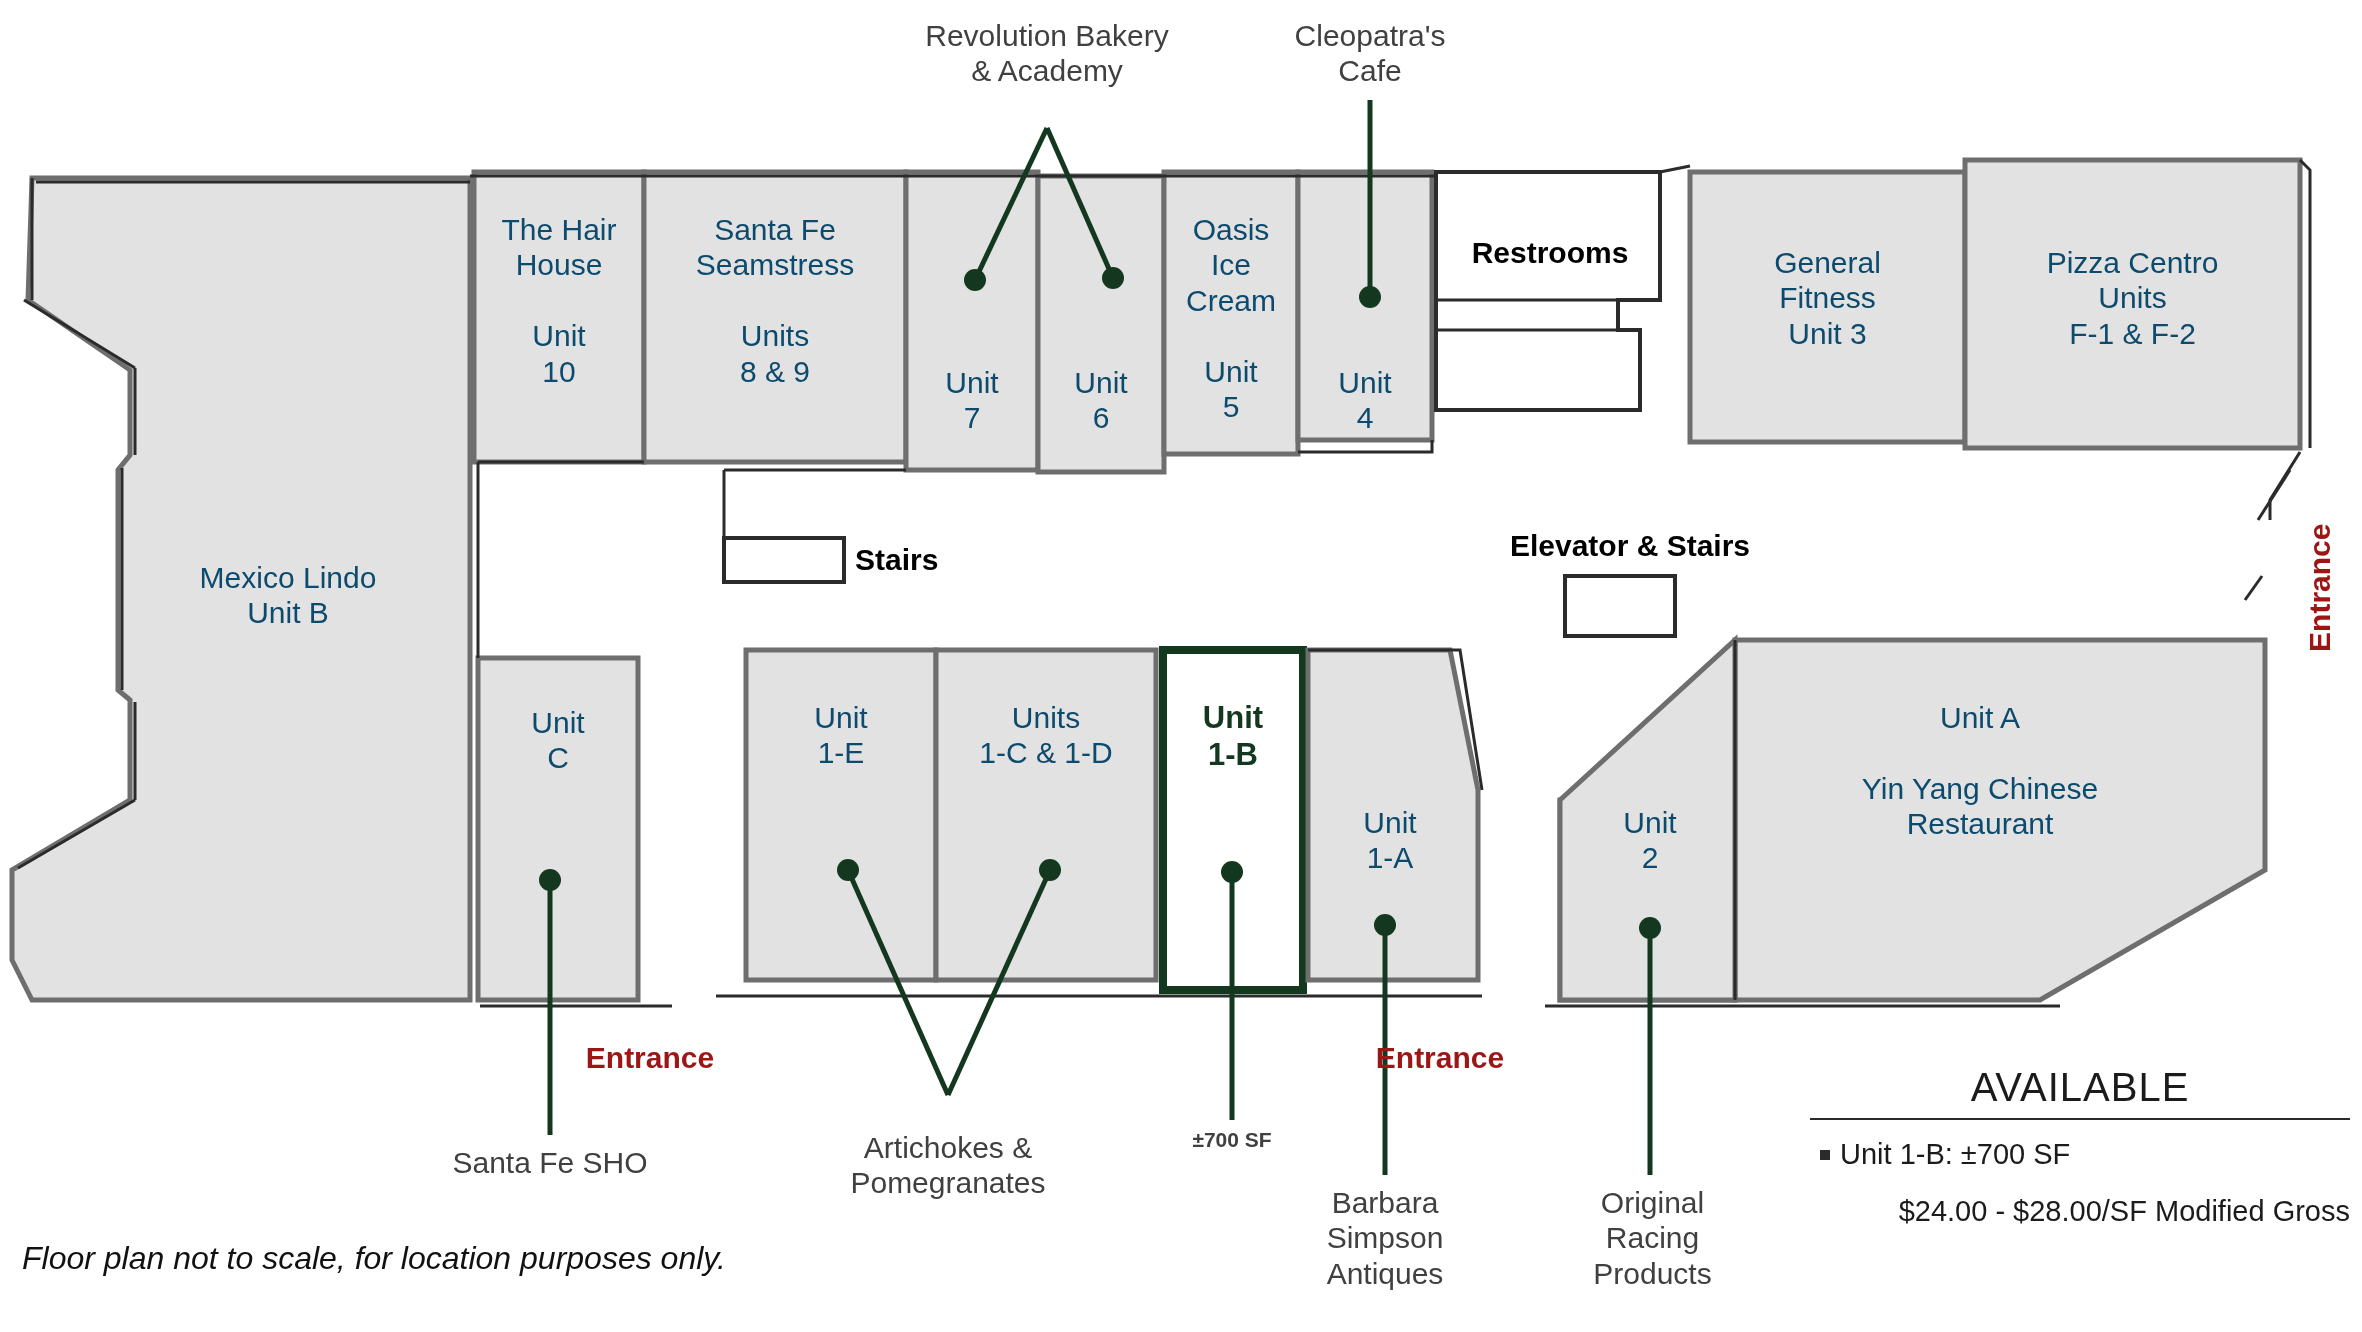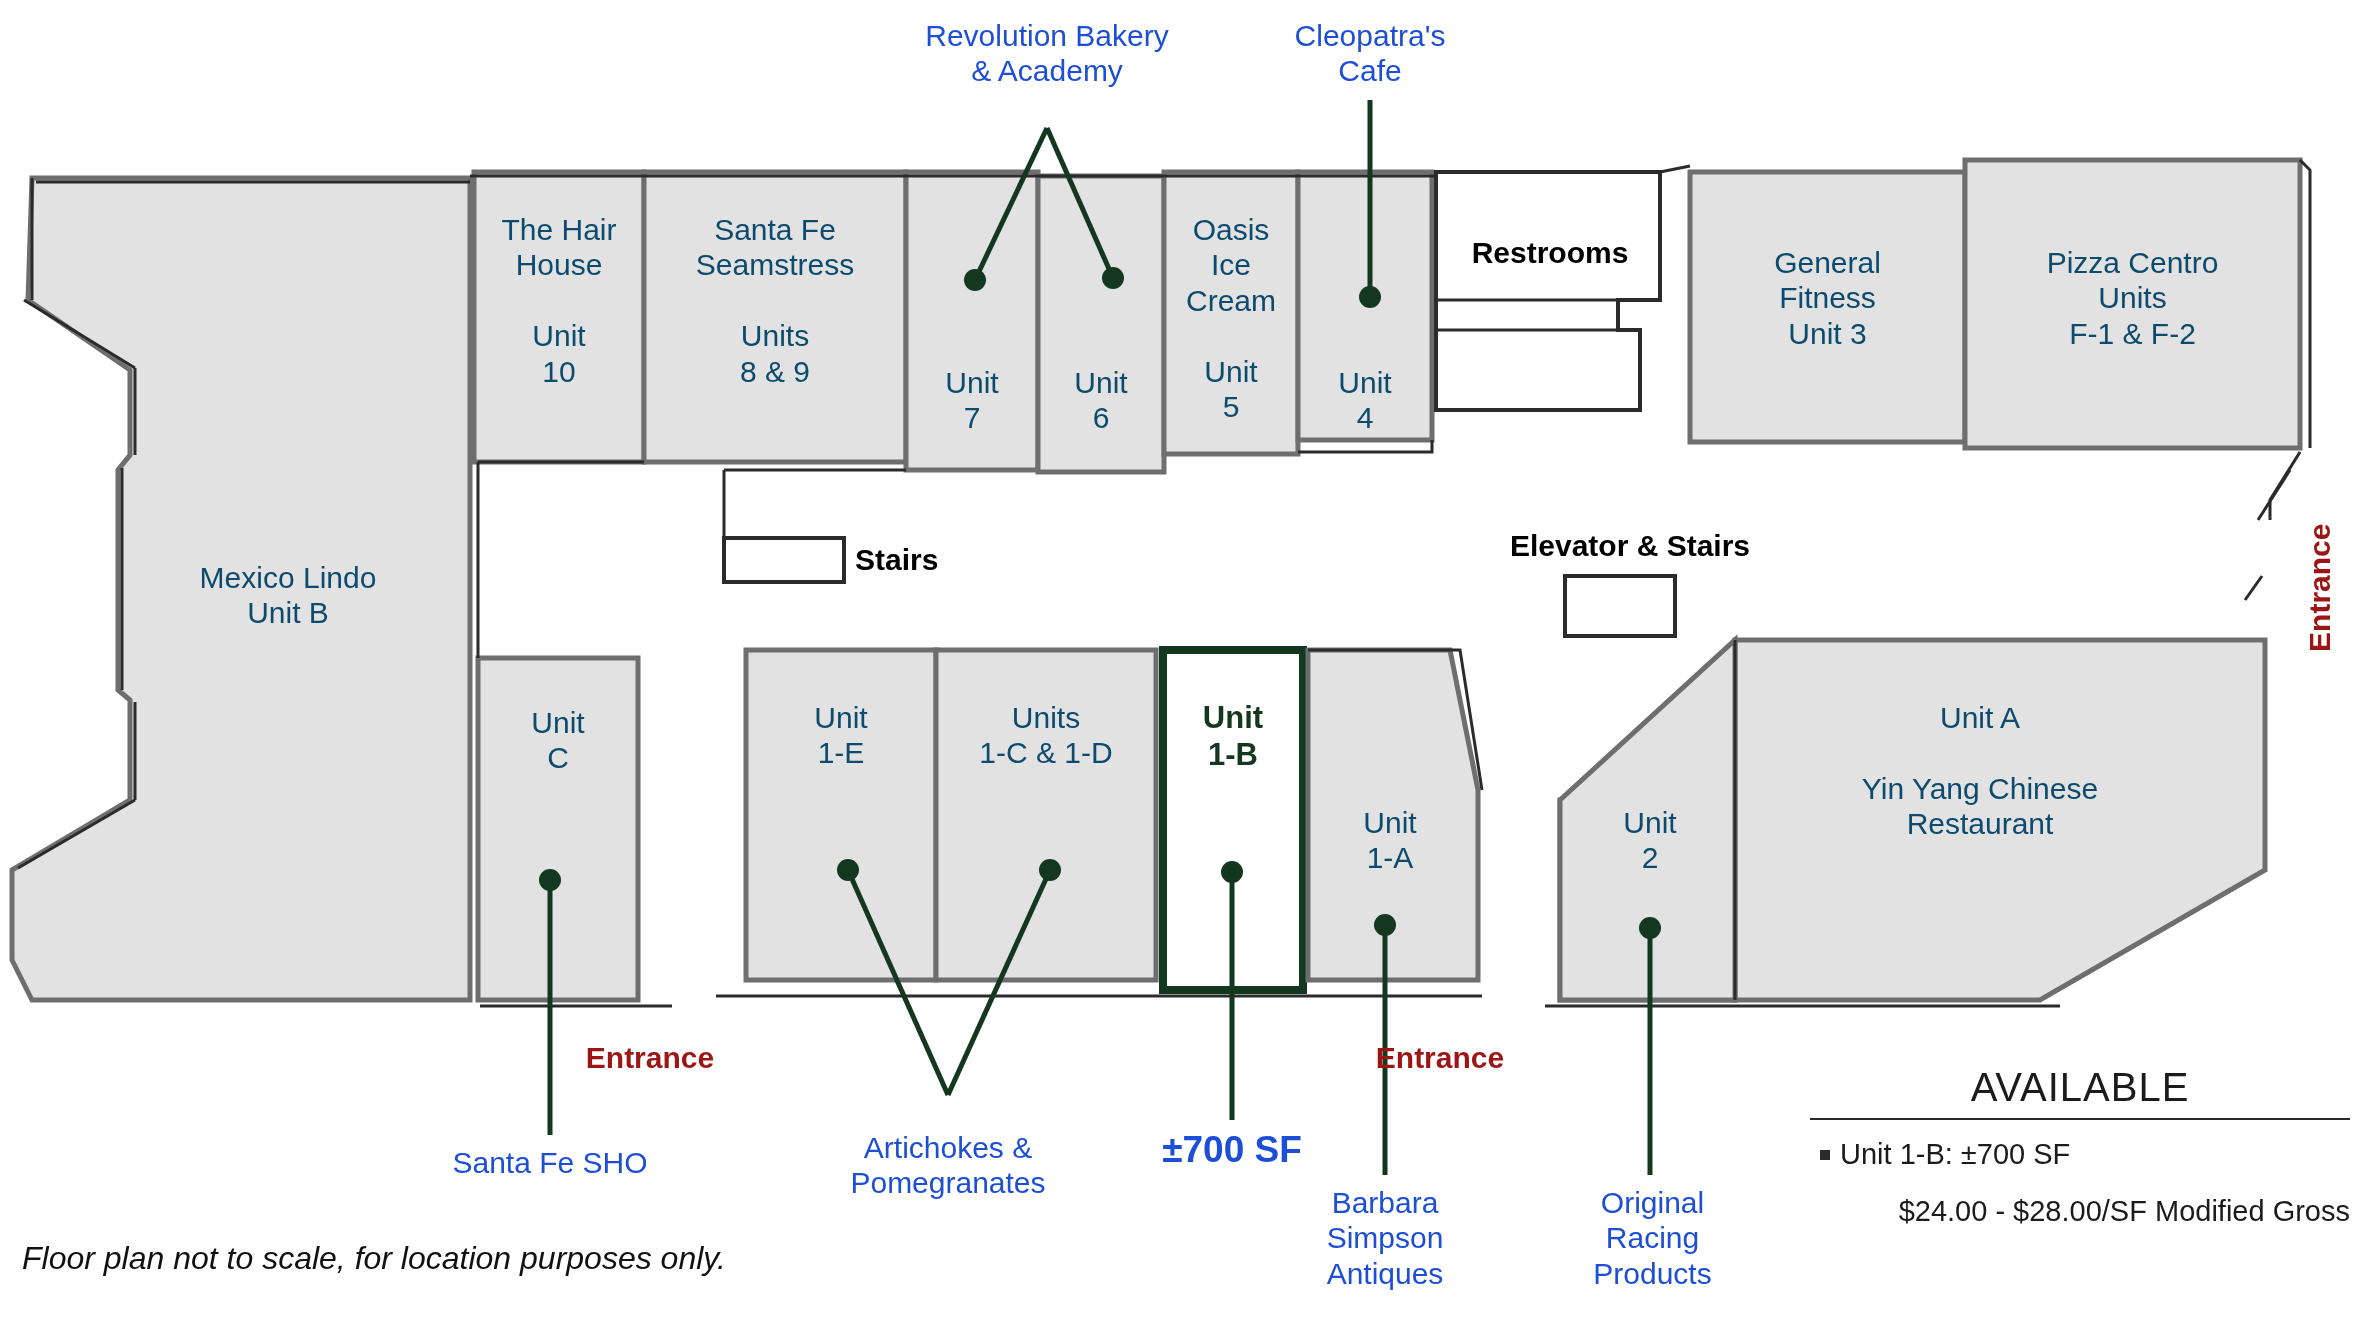--- a/index.html
+++ b/index.html
@@ -41,21 +41,21 @@
     font-weight: bold;
     color: #14381f;
   }
   .bold-black {
     font-weight: bold;
     color: #000000;
     font-size: 30px;
   }
   .callout {
     font-size: 30px;
-    color: #1d4ed8;
+    color: #404040;
   }
   .entrance {
     font-weight: bold;
     color: #9c1616;
     font-size: 30px;
   }
   .entrance-rot {
     font-weight: bold;
     color: #9c1616;
     font-size: 30px;
@@ -293,21 +293,21 @@
 &amp; Academy</div>
 
   <div class="lbl callout" style="left:1255px; top:18px; width:230px;">Cleopatra's
 Cafe</div>
 
   <div class="lbl callout" style="left:420px; top:1145px; width:260px;">Santa Fe SHO</div>
 
   <div class="lbl callout" style="left:808px; top:1130px; width:280px;">Artichokes &amp;
 Pomegranates</div>
 
-  <div class="lbl callout bold-dark" style="left:1142px; top:1128px; width:180px; font-size:37px;">±700 SF</div>
+  <div class="lbl callout bold-dark" style="left:1142px; top:1128px; width:180px; font-size:21px;">±700 SF</div>
 
   <div class="lbl callout" style="left:1555px; top:1185px; width:195px;">Original
 Racing
 Products</div>
 
   <div class="lbl callout" style="left:1285px; top:1185px; width:200px;">Barbara
 Simpson
 Antiques</div>
 
   <div class="avail-box">

